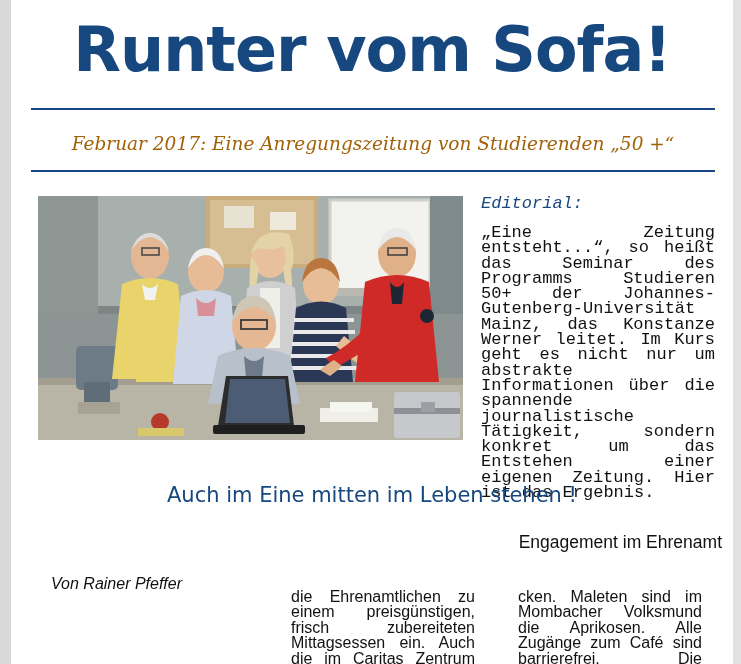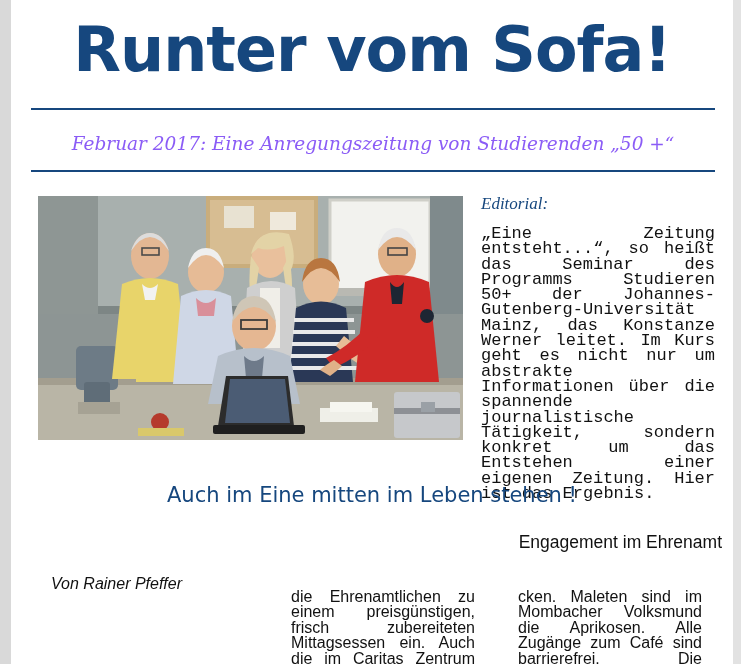--- a/index.html
+++ b/index.html
@@ -79,21 +79,21 @@
     width: 684px;
     height: 50px;
     display: flex;
     align-items: center;
     justify-content: center;
   }
   .subhead-text {
     font-family: "DejaVu Serif", serif;
     font-style: italic;
     font-size: 18.5px;
-    color: #8b5cf6;
+    color: #a16207;
     white-space: nowrap;
   }
 
   
   .photo {
     position: absolute;
     left: 27px;
     top: 196px;
     width: 425px;
     height: 244px;
@@ -104,21 +104,21 @@
   .photo svg { display: block; }
 
   
   .editorial {
     position: absolute;
     left: 470px;
     top: 194px;
     width: 234px;
   }
   .editorial-title {
-    font-family: Liberation Serif, serif;
+    font-family: Liberation Mono, monospace;
     font-style: italic;
     font-size: 17px;
     color: #16477e;
     margin: 0 0 12px 0;
   }
   .editorial-body {
     font-family: Liberation Mono, monospace;
     font-size: 17px;
     line-height: 15.3px;
     color: #111111;

